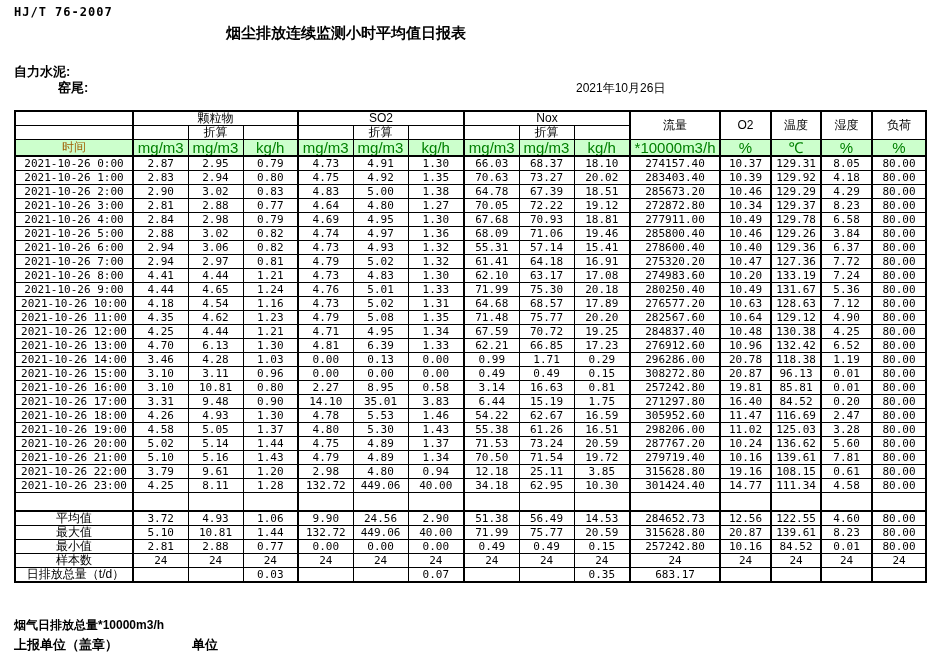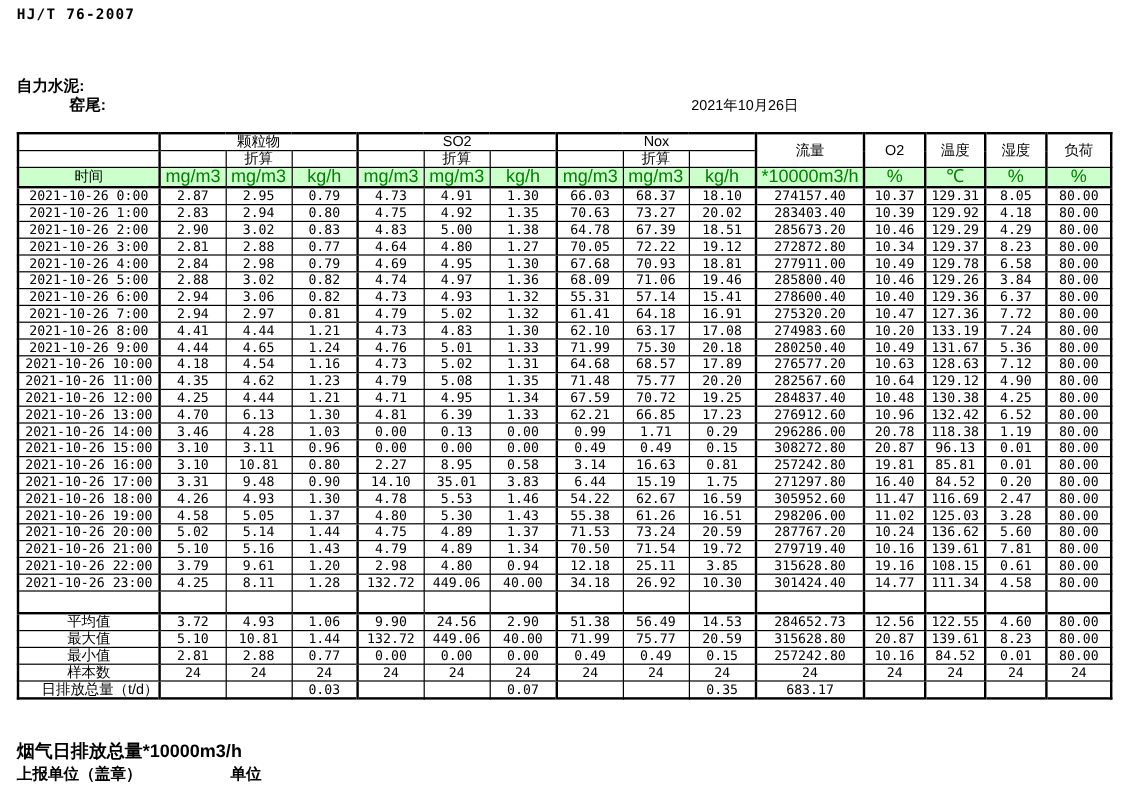--- a/index.html
+++ b/index.html
@@ -17,37 +17,38 @@
   table { border-collapse:collapse; table-layout:fixed; width:911px; border:2px solid #000; }
   td {
     border:1px solid #000; padding:0; height:13px; line-height:13px;
     font-family:"DejaVu Sans Mono", monospace; font-size:11px;
     text-align:center; white-space:nowrap; overflow:hidden;
   }
   thead td { font-family:"Liberation Sans", sans-serif; font-size:12px; }
   tr.r1 td, tr.r2 td { height:14px; }
   .bl2 { border-left:2px solid #000; }
   tr.units-row td { background:#ccffcc; color:#008000; border-bottom:2px solid #000; height:15px; line-height:15px; font-size:15px; }
-  tr.units-row td.time-label { color:#000000; font-size:12px; font-family:"Liberation Sans", sans-serif; }
+  tr.units-row td.time-label { color:#a16207; font-size:12px; font-family:"Liberation Sans", sans-serif; }
   tbody td.time-cell { font-size:11px; }
   tr.spacer td { height:18px; }
   tr.topthick td { border-top:2px solid #000; }
   td.sum-label { font-family:"Liberation Sans", sans-serif; font-size:12px; }
-  td.lab-left { text-align:right; padding-left:3px; }
-
-  .foot1 { position:absolute; left:14px; top:617px; font-size:15px; font-weight:600; }
+  td.lab-left { text-align:center; padding-left:3px; }
+
+  .foot1 { position:absolute; left:14px; top:617px; font-size:12px; font-weight:600; }
   .foot2 { position:absolute; left:14px; top:636px; font-size:13px; font-weight:600; }
   .foot3 { position:absolute; left:192px; top:636px; font-size:13px; font-weight:600; }
 </style>
 </head>
 <body>
 
 <div class="page">
 
   <div class="std">HJ/T  76-2007</div>
+  <div class="title">烟尘排放连续监测小时平均值日报表</div>
   <div class="company">自力水泥:</div>
   <div class="station">窑尾:</div>
   <div class="date">2021年10月26日</div>
 
   <div class="tablewrap">
     <table>
       <colgroup>
         <col style="width:118px">
         <col style="width:55px">
           <col style="width:55px">
@@ -500,21 +501,21 @@
           </tr>
           <tr>
             <td class="time-cell">2021-10-26 23:00</td>
             <td class="bl2">4.25</td>
             <td>8.11</td>
             <td>1.28</td>
             <td class="bl2">132.72</td>
             <td>449.06</td>
             <td>40.00</td>
             <td class="bl2">34.18</td>
-            <td>26.92</td>
+            <td>62.95</td>
             <td>10.30</td>
             <td class="bl2">301424.40</td>
             <td class="bl2">14.77</td>
             <td class="bl2">111.34</td>
             <td class="bl2">4.58</td>
             <td class="bl2">80.00</td>
           </tr>
         </tbody>
       <tbody id="summary-body">
           <tr class="spacer">

